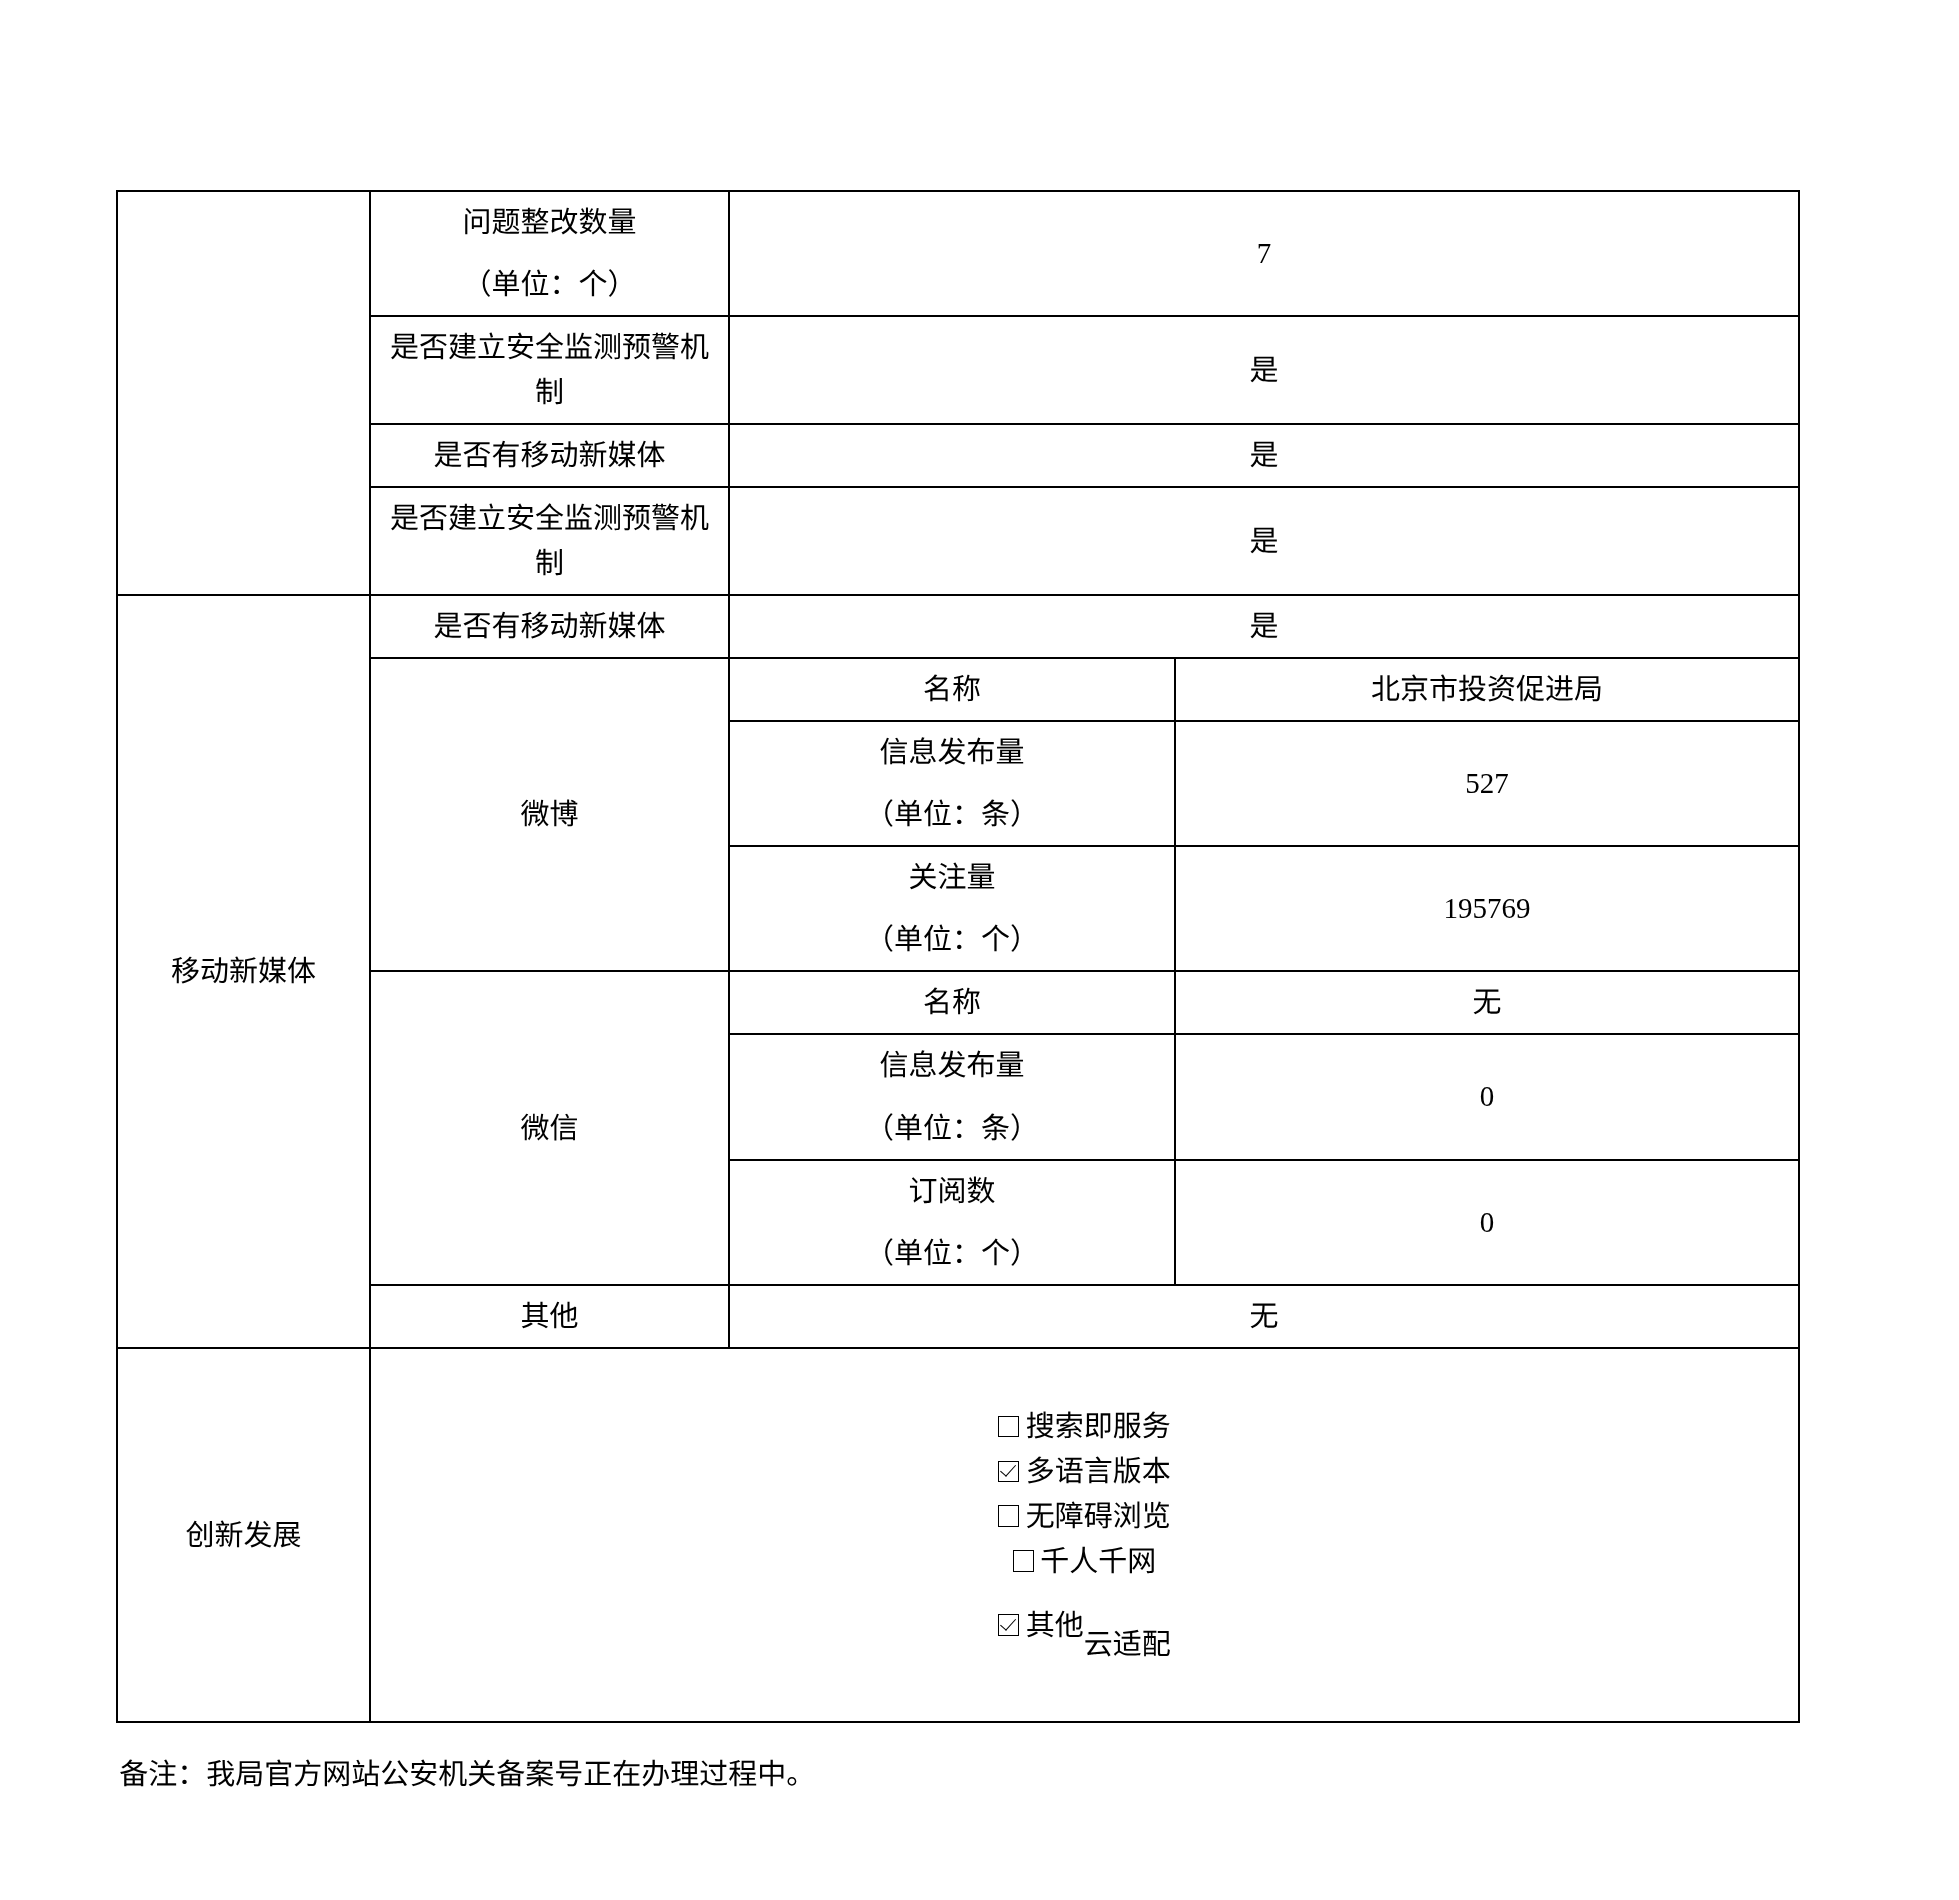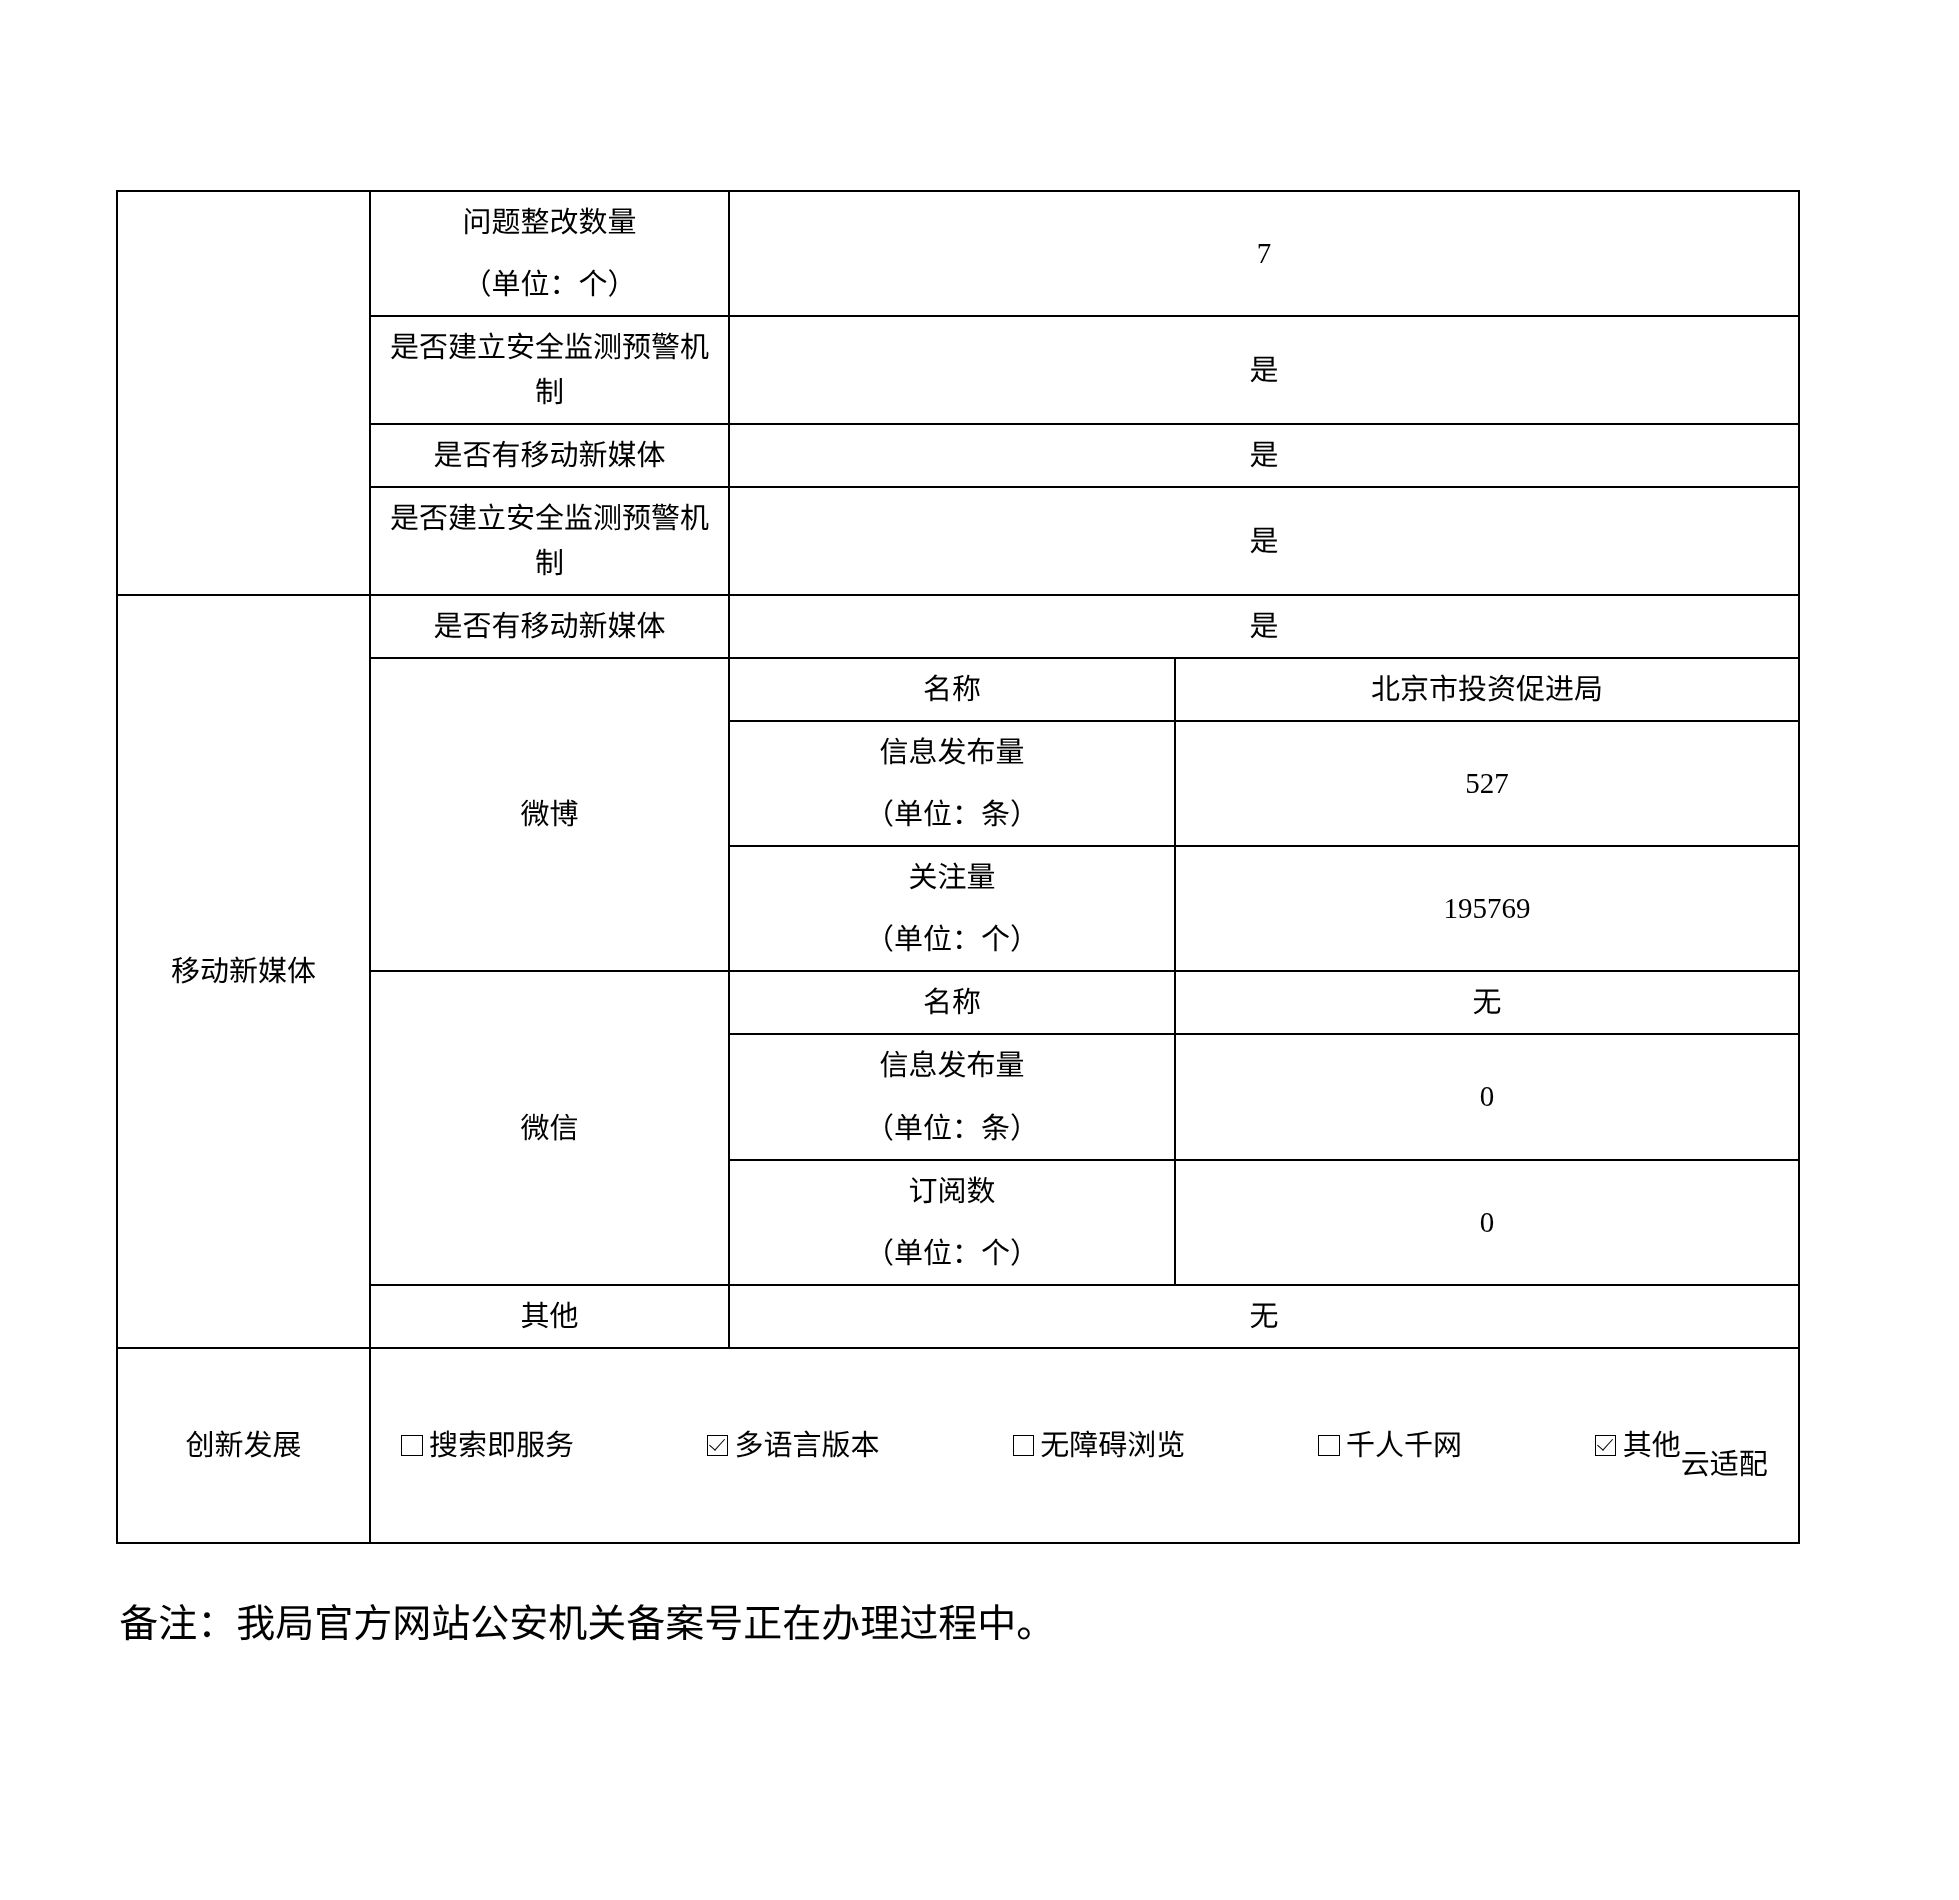--- a/index.html
+++ b/index.html
@@ -48,21 +48,21 @@
   .gap {
     height: 17.4px;
   }
   
   .innov-cell {
     text-align: left;
     padding: 0;
   }
   .innov-wrap {
     display: flex;
-    flex-direction: row;
+    flex-direction: column;
     align-items: center;
     justify-content: space-between;
     padding: 47px 24px 47px 24px;
     font-size: 29px;
   }
   .innov-item {
     white-space: nowrap;
     display: inline-flex;
     align-items: center;
   }
@@ -85,22 +85,22 @@
     height: 14.2px;
     border: solid #000;
     border-width: 0 1.6px 1.6px 0;
     transform: rotate(42deg);
   }
   .underline-text {
     text-underline-offset: 4px;
     margin-top: 38px;
   }
   .remark {
-    margin-top: 49px;
-    font-size: 39px;
+    margin-top: 28px;
+    font-size: 29px;
     line-height: 1.6;
     padding-left: 3.2px;
     font-family: "Liberation Serif", "DejaVu Serif", serif;
   }
 </style>
 </head>
 <body>
 
 <div class="page">
 

